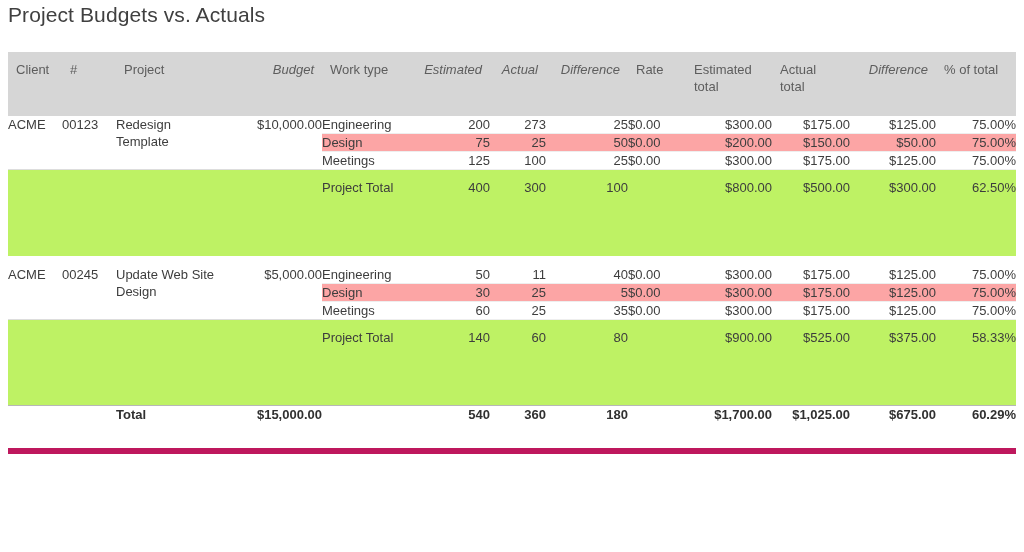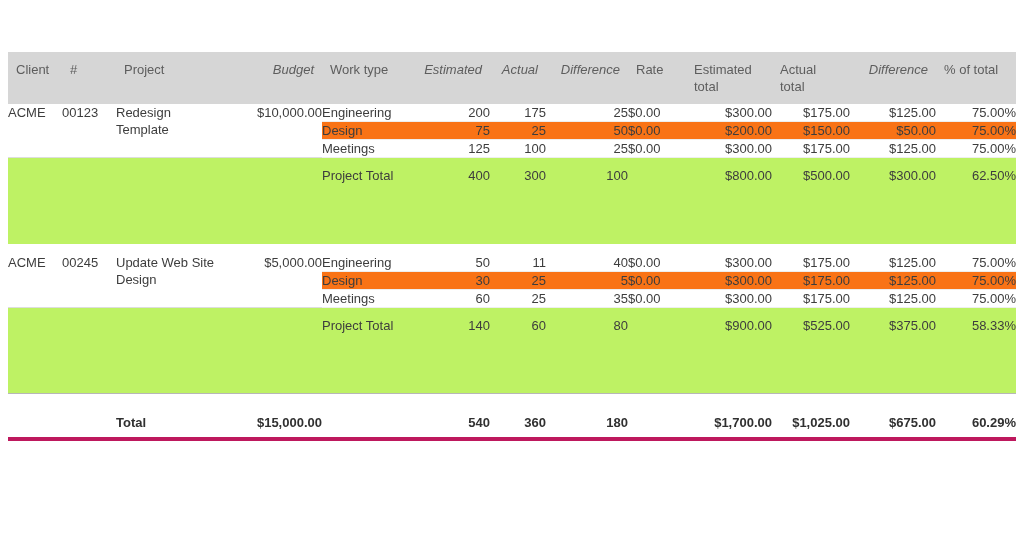--- a/index.html
+++ b/index.html
@@ -54,42 +54,42 @@
     vertical-align: top;
     font-weight: 400;
     line-height: 17px;
   }
 
   
   thead tr.header-row th {
     background: #d6d6d6;
     color: #5d5d5d;
     font-size: 13px;
-    height: 52px;
+    height: 64px;
     padding: 9px 8px 0 8px;
     box-sizing: border-box;
     text-align: left;
     vertical-align: top;
     white-space: normal;
   }
   thead tr.header-row th.num { text-align: right; font-style: italic; }
 
   
   tbody td {
     padding: 8px 8px 7px 8px;
     box-sizing: border-box;
     color: #3d3d3d;
     font-size: 13px;
   }
   tbody td.num { text-align: right; }
   tbody td.lft { text-align: left; }
 
   
   tr.detail td.stripe-area { background: #ffffff; }
-  tr.detail.alt td.stripe-area { background: #f97316; }
+  tr.detail.alt td.stripe-area { background: #fca5a5; }
 
   tr.detail td.left-block { background: #ffffff; }
 
   tr.detail td { border-bottom: 1px solid #eeeeee; }
   tr.detail td.left-block { border-bottom: none; }
 
   
   tr.subtotal td {
     background: #bef264;
     border-top: 1px solid #dddddd;
@@ -102,23 +102,23 @@
   tr.group-gap td {
     height: 10px;
     background: #ffffff;
     border: none;
     padding: 0;
   }
 
   
   tr.grand-total td {
     border-top: 1px solid #b7b7b7;
-    border-bottom: 4px solid #be185d;
+    border-bottom: 6px solid #be185d;
     height: 46px;
-    padding-top: 20px;
+    padding-top: 0;
     color: #303030;
     font-weight: 600;
     background: #ffffff;
   }
 
   
   col.c-client  { width: 54px; }
   col.c-num     { width: 54px; }
   col.c-project { width: 110px; }
   col.c-budget  { width: 96px; }
@@ -130,20 +130,21 @@
   col.c-esttot  { width: 86px; }
   col.c-acttot  { width: 78px; }
   col.c-difftot { width: 86px; }
   col.c-pct     { width: 80px; }
 </style>
 </head>
 <body>
 
 <div class="page">
 
+  <div class="report-title">Project Budgets vs. Actuals</div>
 
   <div class="table-wrap">
     <table class="report">
       <colgroup>
         <col class="c-client">
           <col class="c-num">
           <col class="c-project">
           <col class="c-budget">
         <col class="c-work">
           <col class="c-est">
@@ -176,21 +177,21 @@
 
       <tbody>
 
         <tr class="detail">
           <td class="left-block" rowspan="3">ACME</td>
           <td class="left-block" rowspan="3">00123</td>
           <td class="left-block" rowspan="3">Redesign Template</td>
           <td class="left-block num" rowspan="3">$10,000.00</td>
           <td class="stripe-area lft">Engineering</td>
           <td class="stripe-area num">200</td>
-          <td class="stripe-area num">175</td>
+          <td class="stripe-area num">273</td>
           <td class="stripe-area num">25</td>
           <td class="stripe-area lft">$0.00</td>
           <td class="stripe-area num">$300.00</td>
           <td class="stripe-area num">$175.00</td>
           <td class="stripe-area num">$125.00</td>
           <td class="stripe-area num">75.00%</td>
         </tr>
         <tr class="detail alt">
           <td class="stripe-area lft">Design</td>
           <td class="stripe-area num">75</td>

